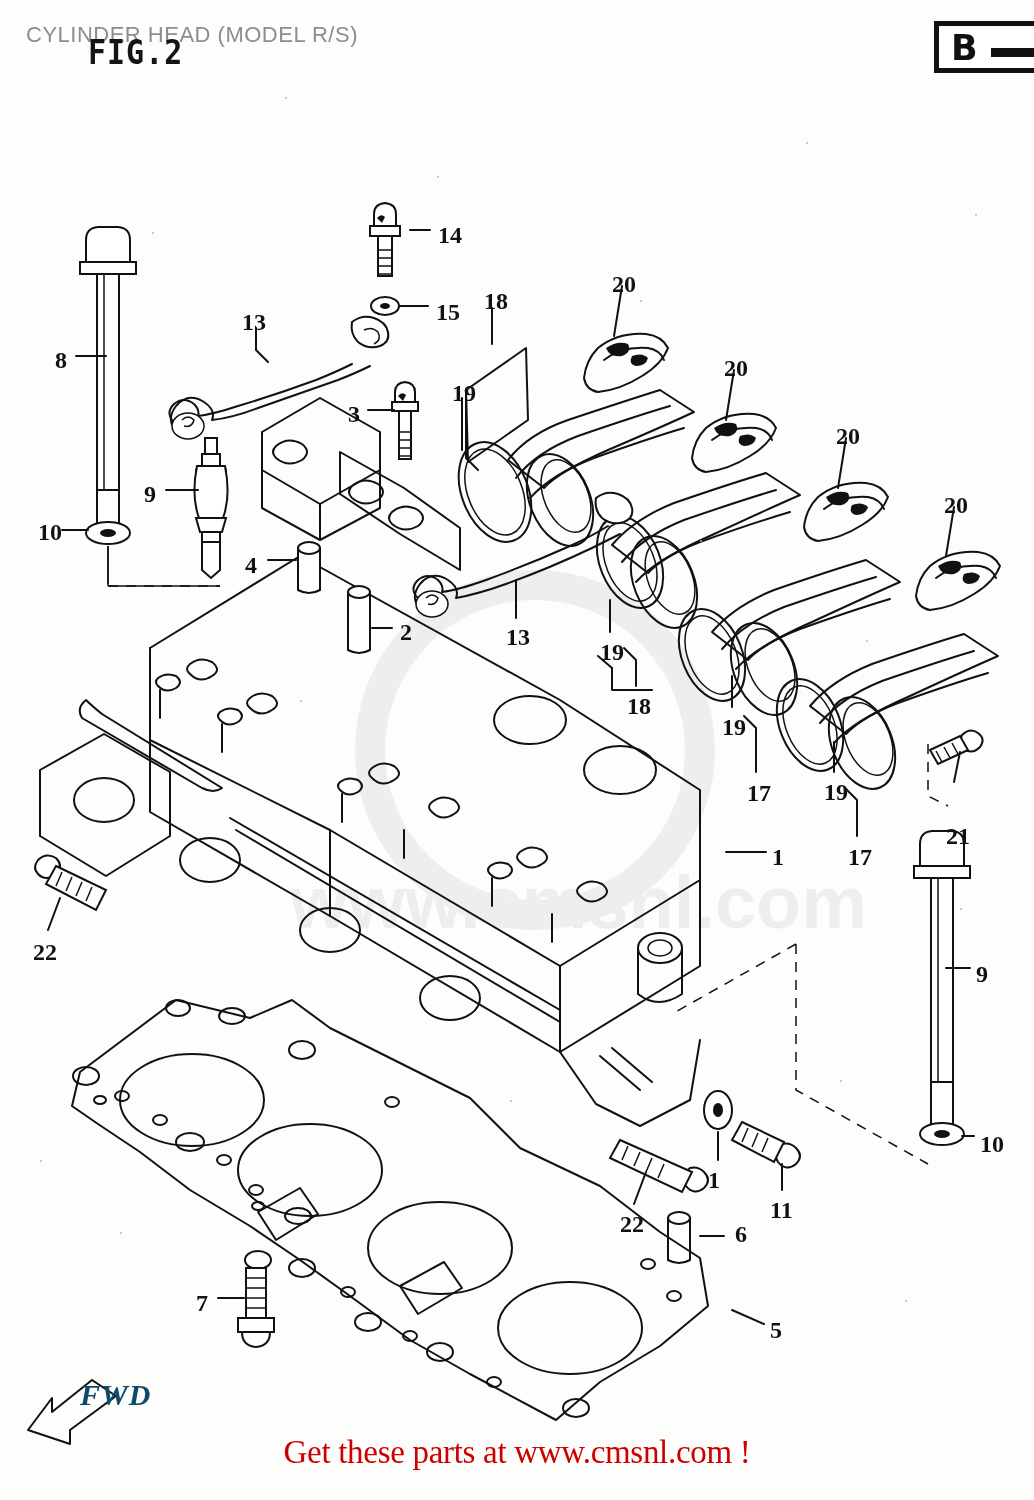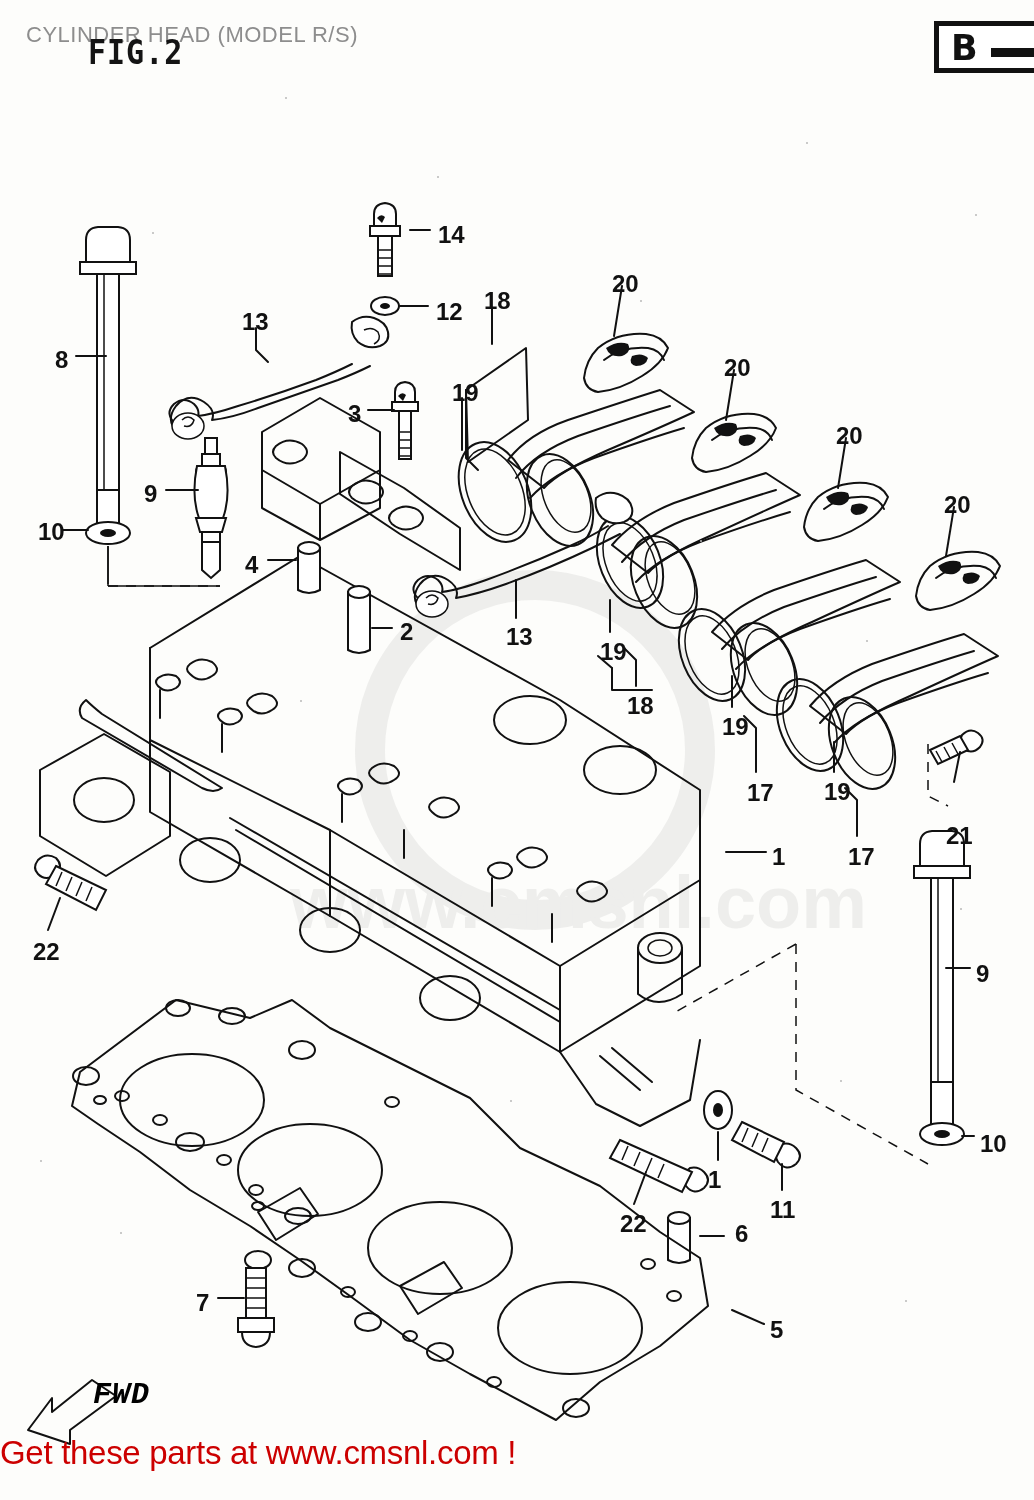--- a/index.html
+++ b/index.html
@@ -13,35 +13,35 @@
   .figlbl{position:absolute;left:88px;top:33px;font-size:30px;font-weight:bold;
           color:#141414;letter-spacing:1px;font-family:"DejaVu Sans Mono",monospace;
           transform:scaleY(1.12);transform-origin:left top;}
   .badge{position:absolute;left:934px;top:21px;width:108px;height:52px;
          border:5px solid #111;background:#fff;box-sizing:border-box;}
   .badge .bl{position:absolute;left:12px;top:2px;font-size:35px;font-weight:bold;color:#111;
              font-family:"DejaVu Sans",sans-serif;}
   .badge .dash{position:absolute;left:52px;top:22px;width:44px;height:9px;background:#111;}
 
   
-  .footer{position:absolute;left:0;top:1434px;width:1034px;text-align:left;
-          font-size:33px;color:#cc0000;font-family:Liberation Sans, sans-serif;
+  .footer{position:absolute;left:0;top:1434px;width:1034px;text-align:center;
+          font-size:33px;color:#cc0000;font-family:Liberation Serif, serif;
           letter-spacing:-.3px;}
 
   
   .wm{position:absolute;left:300px;top:560px;width:470px;height:430px;opacity:.13;
       pointer-events:none;}
   .wm .wring{position:absolute;left:55px;top:10px;width:300px;height:300px;
              border:30px solid #8d8d8d;border-radius:50%;}
   .wm .wtxt{position:absolute;left:-10px;top:300px;font-size:74px;color:#8d8d8d;
             font-weight:bold;white-space:nowrap;font-family:"Liberation Sans",sans-serif;}
 
   
   .num{position:absolute;font-size:24px;font-weight:bold;color:#111;
-       font-family:Liberation Sans, sans-serif;letter-spacing:0px;line-height:1;text-align:right;}
+       font-family:Liberation Serif, serif;letter-spacing:0px;line-height:1;text-align:right;}
 
   svg{position:absolute;left:0;top:0;overflow:visible;}
   .st{fill:none;stroke:#111;stroke-width:2;stroke-linejoin:round;stroke-linecap:round;}
   .stt{fill:none;stroke:#111;stroke-width:1.5;}
   .fl{fill:#111;stroke:none;}
   .wh{fill:#fff;stroke:#111;stroke-width:2;}
   .whh{fill:#fff;stroke:#111;stroke-width:1.5;}
   .spk{position:absolute;width:2px;height:2px;background:#b9b9b9;border-radius:50%;}
 </style>
 </head>
@@ -438,21 +438,21 @@
       <path d="M108 586 L220 586"></path>
       <path d="M928 744 L928 796 L948 806"></path>
     </g>
   </svg>
 
   <div class="num" style="left:55px;top:348px">8</div>
   <div class="num" style="left:38px;top:520px">10</div>
   <div class="num" style="left:144px;top:482px">9</div>
   <div class="num" style="left:242px;top:310px">13</div>
   <div class="num" style="left:438px;top:223px">14</div>
-  <div class="num" style="left:436px;top:300px">12</div>
+  <div class="num" style="left:436px;top:300px">15</div>
   <div class="num" style="left:348px;top:402px">3</div>
   <div class="num" style="left:245px;top:553px">4</div>
   <div class="num" style="left:400px;top:620px">2</div>
   <div class="num" style="left:484px;top:289px">18</div>
   <div class="num" style="left:452px;top:381px">19</div>
   <div class="num" style="left:612px;top:272px">20</div>
   <div class="num" style="left:724px;top:356px">20</div>
   <div class="num" style="left:836px;top:424px">20</div>
   <div class="num" style="left:944px;top:493px">20</div>
   <div class="num" style="left:506px;top:625px">13</div>
@@ -467,22 +467,22 @@
   <div class="num" style="left:976px;top:962px">9</div>
   <div class="num" style="left:980px;top:1132px">10</div>
   <div class="num" style="left:33px;top:940px">22</div>
   <div class="num" style="left:620px;top:1212px">22</div>
   <div class="num" style="left:708px;top:1168px">1</div>
   <div class="num" style="left:770px;top:1198px">11</div>
   <div class="num" style="left:735px;top:1222px">6</div>
   <div class="num" style="left:770px;top:1318px">5</div>
   <div class="num" style="left:196px;top:1291px">7</div>
 
-  <div style="position:absolute;left:93px;top:1378px;font-size:30px;font-weight:bold;
-              color:#000000;font-style:italic;font-family:Liberation Mono, monospace;letter-spacing:1px;">FWD</div>
+  <div style="position:absolute;left:80px;top:1378px;font-size:30px;font-weight:bold;
+              color:#0c4a6e;font-style:italic;font-family:Liberation Serif, serif;letter-spacing:1px;">FWD</div>
 
   <div class="footer">Get these parts at www.cmsnl.com !</div>
 
   <div class="spk" style="left:285px;top:97px"></div>
   <div class="spk" style="left:437px;top:176px"></div>
   <div class="spk" style="left:806px;top:142px"></div>
   <div class="spk" style="left:975px;top:214px"></div>
   <div class="spk" style="left:152px;top:232px"></div>
   <div class="spk" style="left:700px;top:540px"></div>
   <div class="spk" style="left:866px;top:640px"></div>

